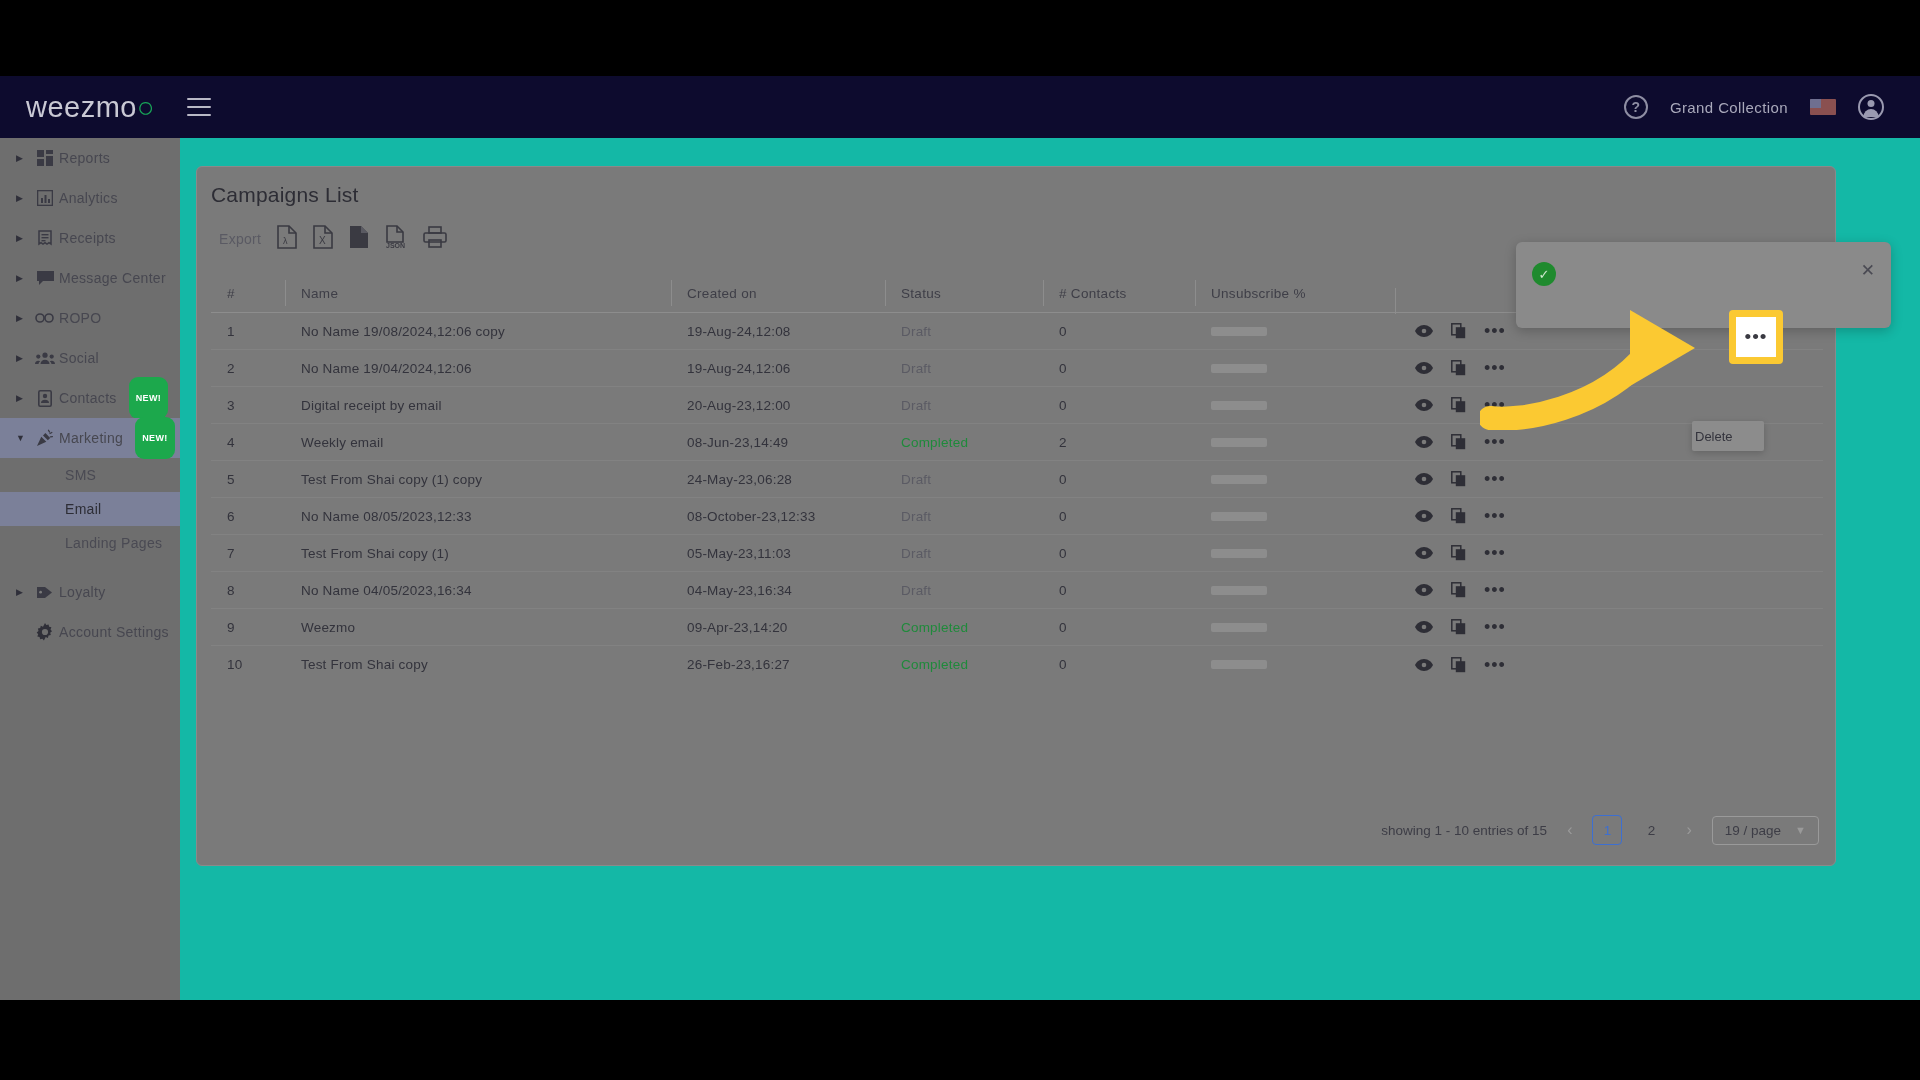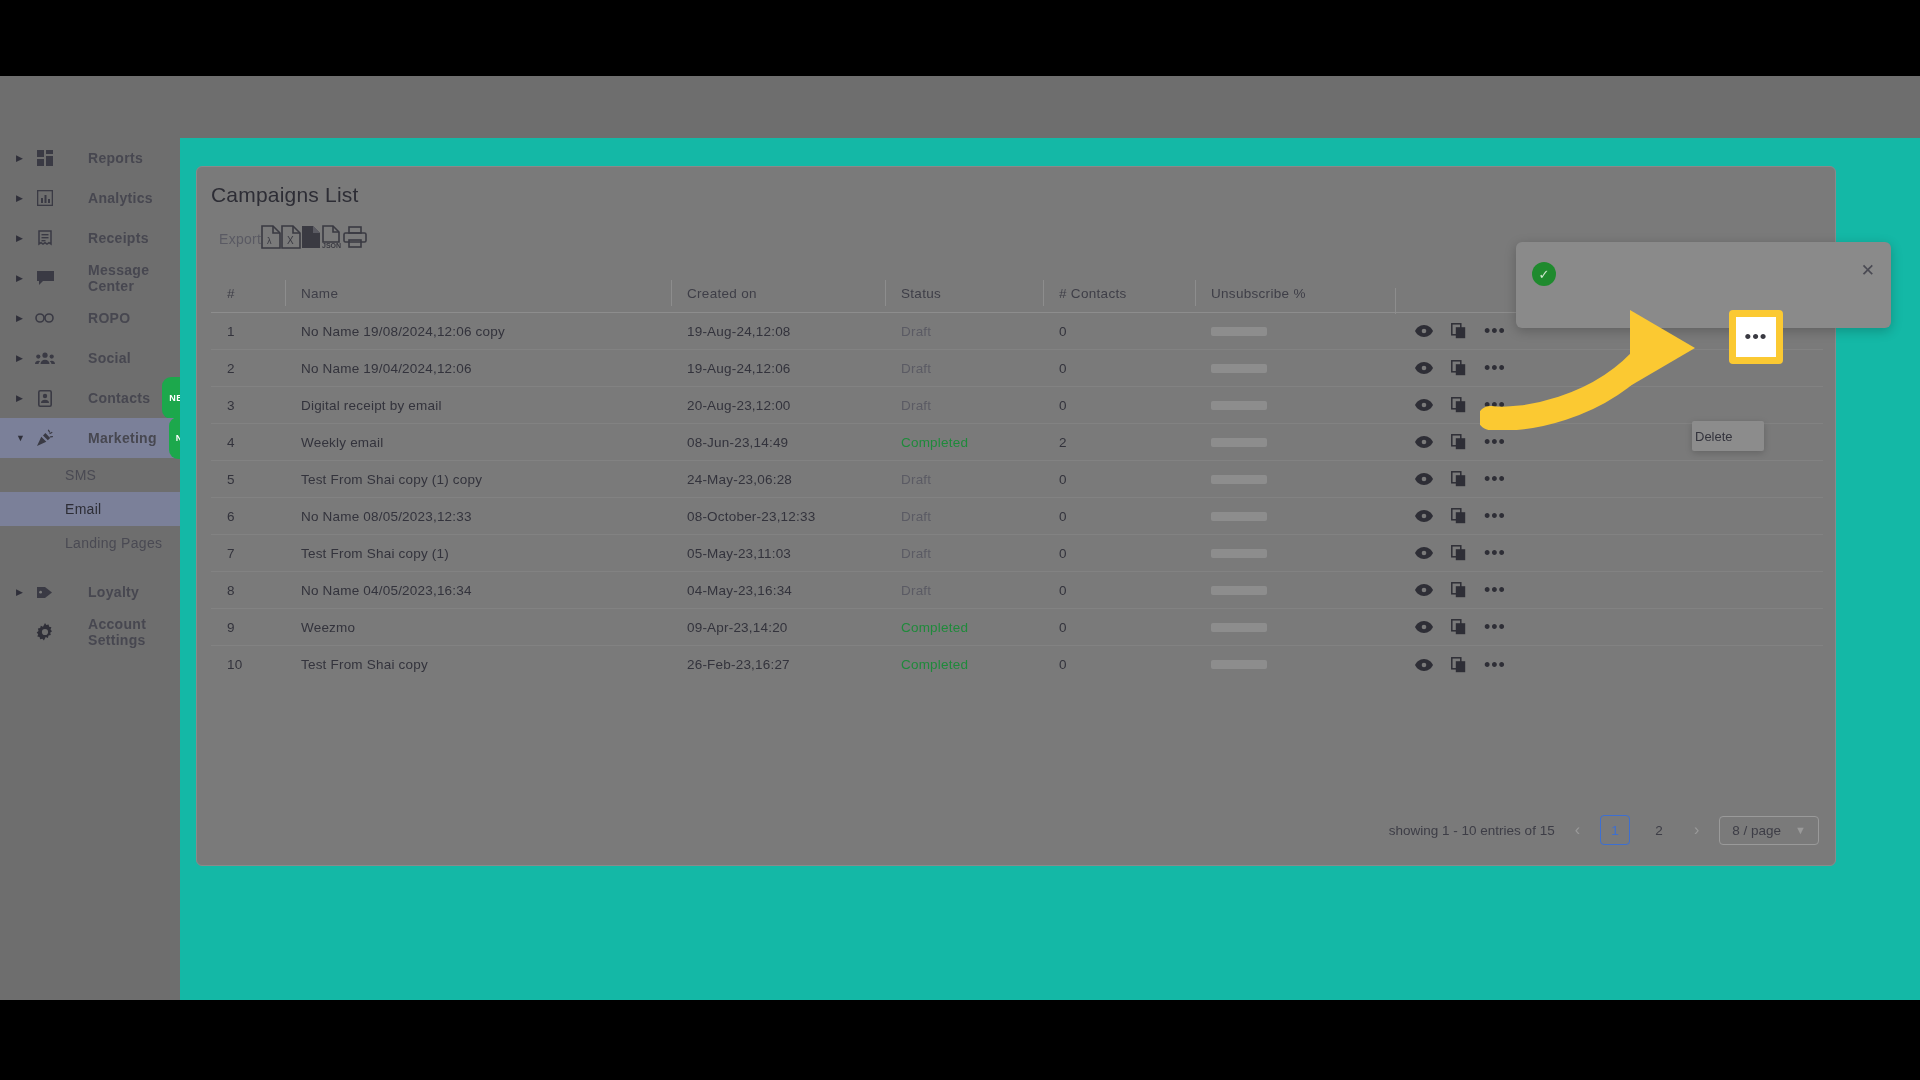--- a/index.html
+++ b/index.html
@@ -85,21 +85,21 @@
   }
   .nav-item .caret {
     width: 10px; flex: 0 0 10px; color: #2f2f3a; font-size: 9px; line-height: 1;
   }
   .nav-item .nav-ico {
     width: 22px; flex: 0 0 22px; margin-left: 8px;
     display: flex; align-items: center; justify-content: center;
     color: #3a3a44;
   }
   .nav-item .nav-label {
-    margin-left: 32px; font-size: 14px; color: #474750; letter-spacing: 0.3px; font-weight: bold;
+    margin-left: 3px; font-size: 14px; color: #474750; letter-spacing: 0.3px;
   }
   .nav-item.active-parent { background: #7b8099; }
   .badge-new {
     margin-left: 12px; background: #1ca84c; color: #fff;
     font-size: 9px; font-weight: bold; letter-spacing: .4px;
     padding: 16px 7px; border-radius: 9px;
   }
   .sub-item {
     display: flex; align-items: center; height: 34px;
     padding-left: 65px; font-size: 14px; color: #4a4a53;
@@ -122,21 +122,21 @@
     border-radius: 6px;
   }
   .card-title {
     position: absolute; left: 14px; top: 16px;
     font-size: 21px; color: #2d2d35; letter-spacing: .2px;
   }
 
   
   .export-row {
     position: absolute; left: 22px; top: 58px;
-    display: flex; align-items: center; 
+    display: flex; align-items: center; gap: 16px;
   }
   .export-label { font-size: 14px; color: #5a5a63; letter-spacing: .3px; }
   .exp-ico { cursor: pointer; display: block; }
 
   
   .tbl { position: absolute; left: 14px; top: 108px; width: 1612px; }
   .thead {
     display: flex; align-items: center; height: 38px;
     border-bottom: 1px solid #8d8d8d;
     font-size: 13.5px; color: #3e3e47; letter-spacing: .3px;
@@ -237,20 +237,41 @@
     display: flex; align-items: center; padding-left: 3px;
     font-size: 13px; color: #33333c; z-index: 45;
   }
 </style>
 </head>
 <body>
 
 <div id="root">
   <div class="app">
 
+    <div class="topbar">
+      <div class="logo-wrap">
+        <div class="logo"><span>weezmo</span><span class="ring">○</span></div>
+      </div>
+      <div class="hamburger">
+        <span></span>
+          <span></span>
+          <span></span>
+      </div>
+
+      <div class="topbar-right">
+        <div class="help-icon">
+            <span>?</span>
+          </div>
+        <div class="account-name">Grand Collection</div>
+        <div class="flag">
+            <div class="canton"></div>
+          </div>
+        <div class="avatar-icon"></div>
+      </div>
+    </div>
 
     <div class="sidebar">
 
       <div class="nav-item">
         <span class="caret">▶</span>
         <span class="nav-ico">
           <svg width="16" height="16" viewBox="0 0 16 16">
               <rect x="0" y="0" width="7" height="7" fill="#3a3a44"></rect>
               <rect x="9" y="0" width="7" height="4" fill="#3a3a44"></rect>
               <rect x="0" y="9" width="7" height="7" fill="#3a3a44"></rect>
@@ -695,21 +716,21 @@
             </div>
         </div>
 
         <div class="pager">
           <span>showing 1 - 10 entries of 15</span>
           <span class="pg-arrow">‹</span>
           <span class="pg-num current">1</span>
           <span class="pg-num">2</span>
           <span class="pg-arrow">›</span>
           <span class="pg-select">
-            <span>8 / page</span>
+            <span>19 / page</span>
             <span class="chev">▼</span>
           </span>
         </div>
 
       </div>
     </div>
 
     <div class="ctx-menu">
       <span>Delete</span>
     </div>

